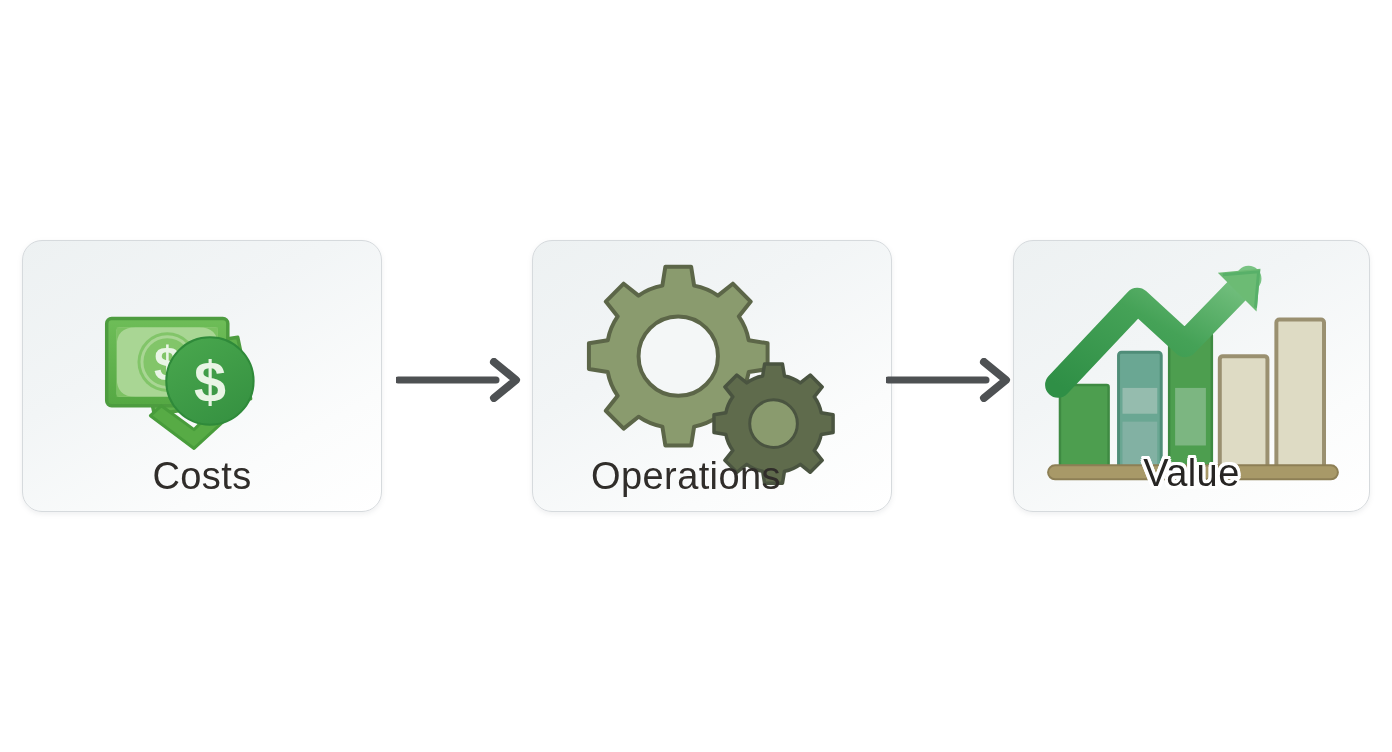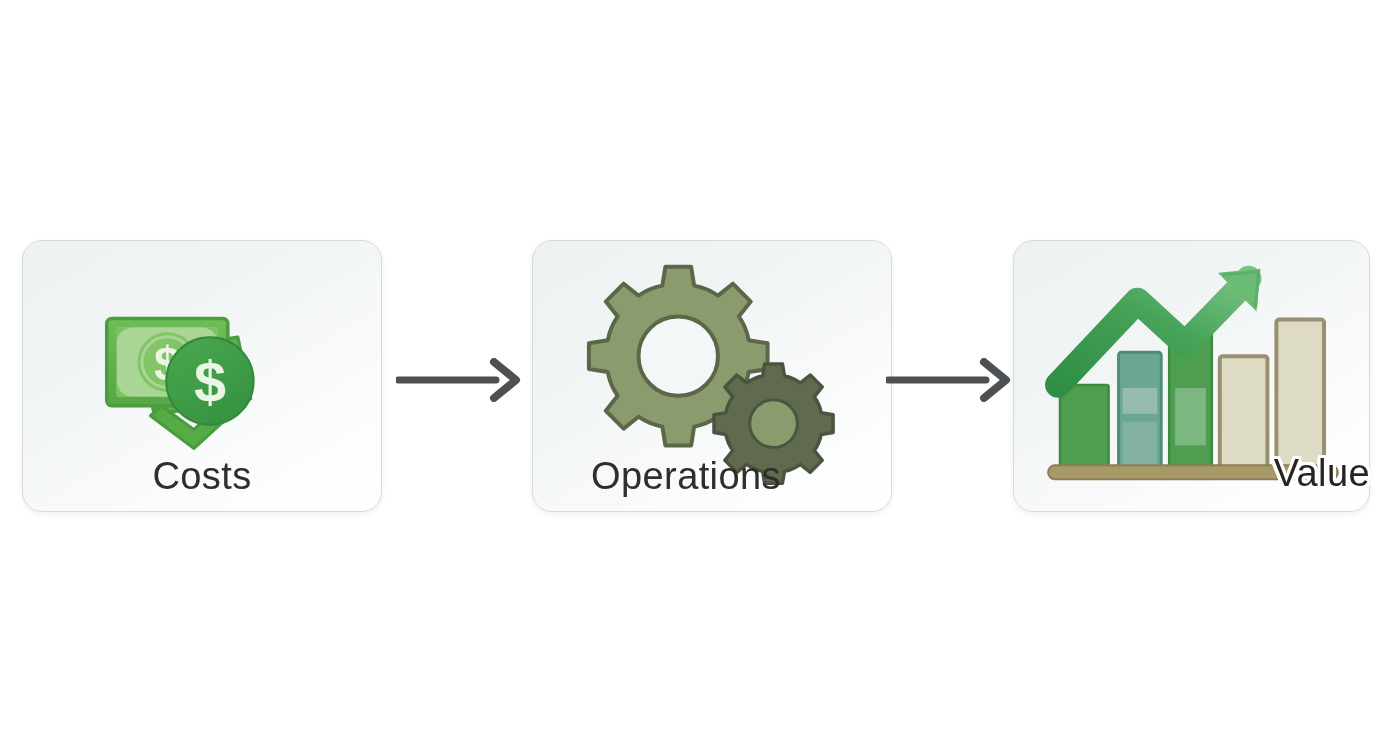--- a/index.html
+++ b/index.html
@@ -210,16 +210,16 @@
       <line x1="2" y1="22" x2="100" y2="22" stroke="#4e5153" stroke-width="7" stroke-linecap="round"></line>
       <polyline points="98,4 120,22 98,40" fill="none" stroke="#4e5153" stroke-width="8" stroke-linecap="round" stroke-linejoin="round"></polyline>
     </svg>
   </div>
 
   <div class="lbl-wrap">
     <div class="card-label" id="label-costs" style="left:22px; width:360px;">Costs</div>
 
     <div class="card-label" id="label-operations" style="left:532px; width:308px;">Operations</div>
 
-    <div class="card-label" id="label-value" style="left:1013px; width:357px;text-align:right;">Value</div>
+    <div class="card-label" id="label-value" style="left:1013px; width:357px;">Value</div>
   </div>
 
 </div>
 
 </body></html>

